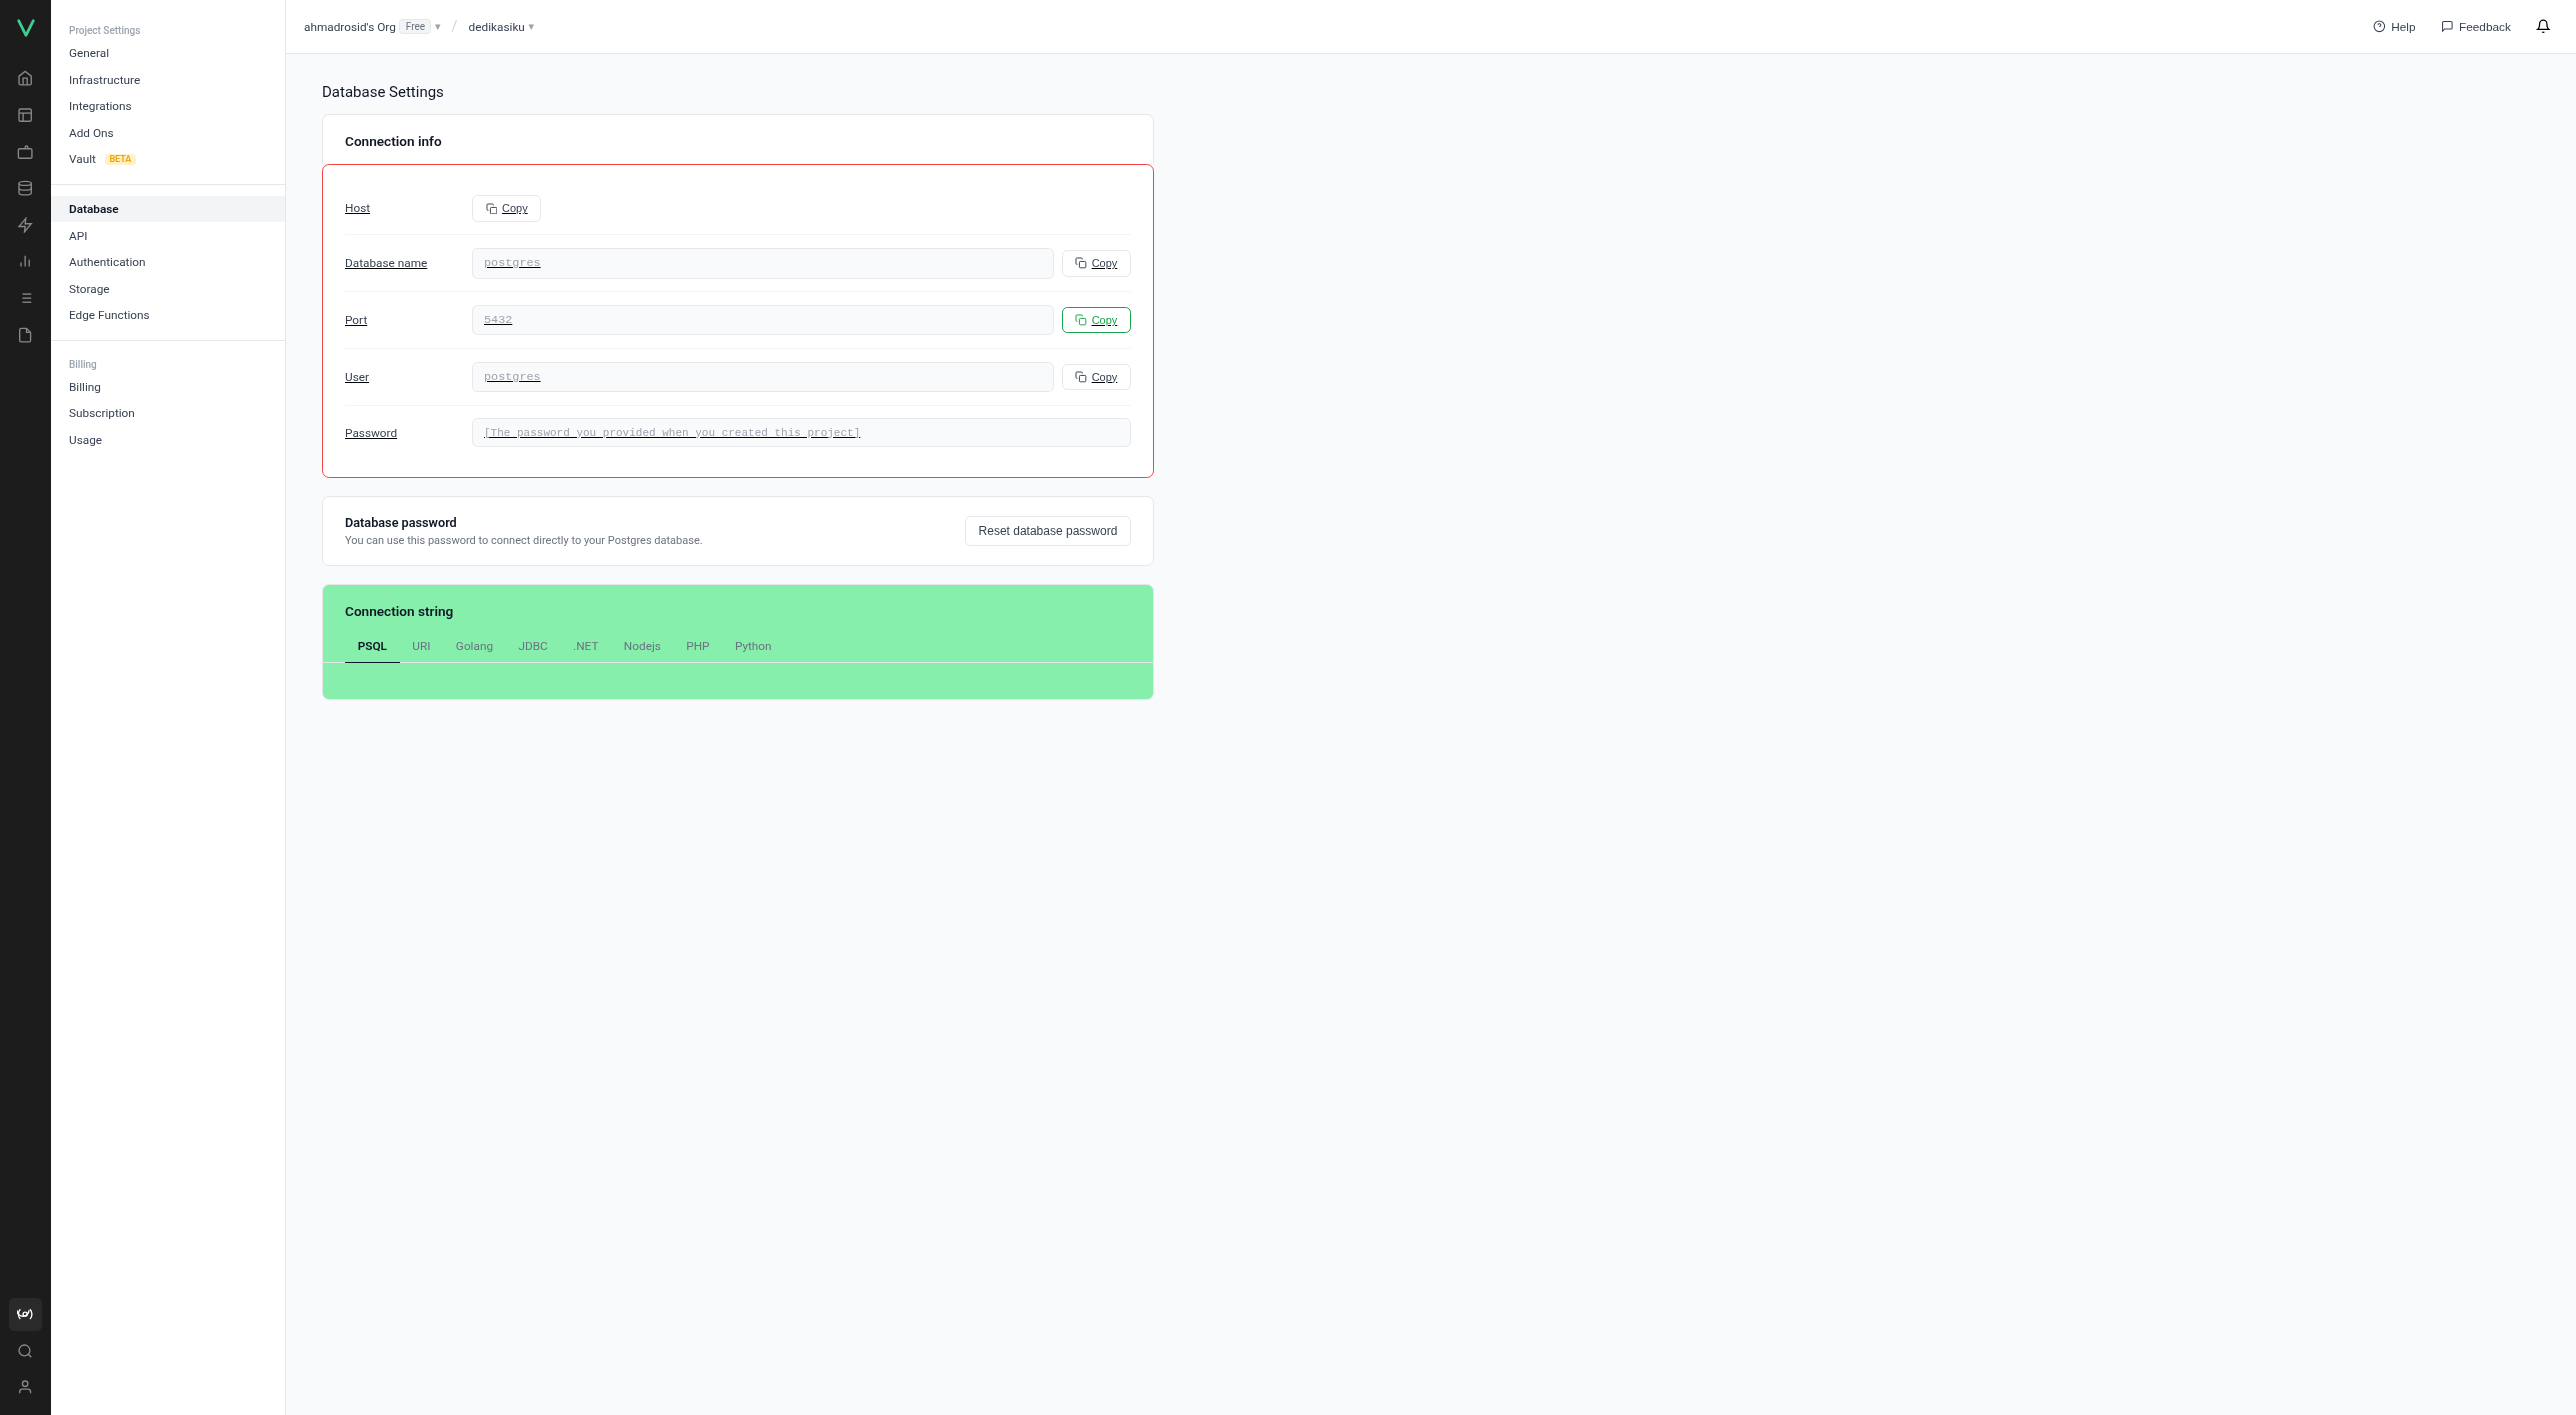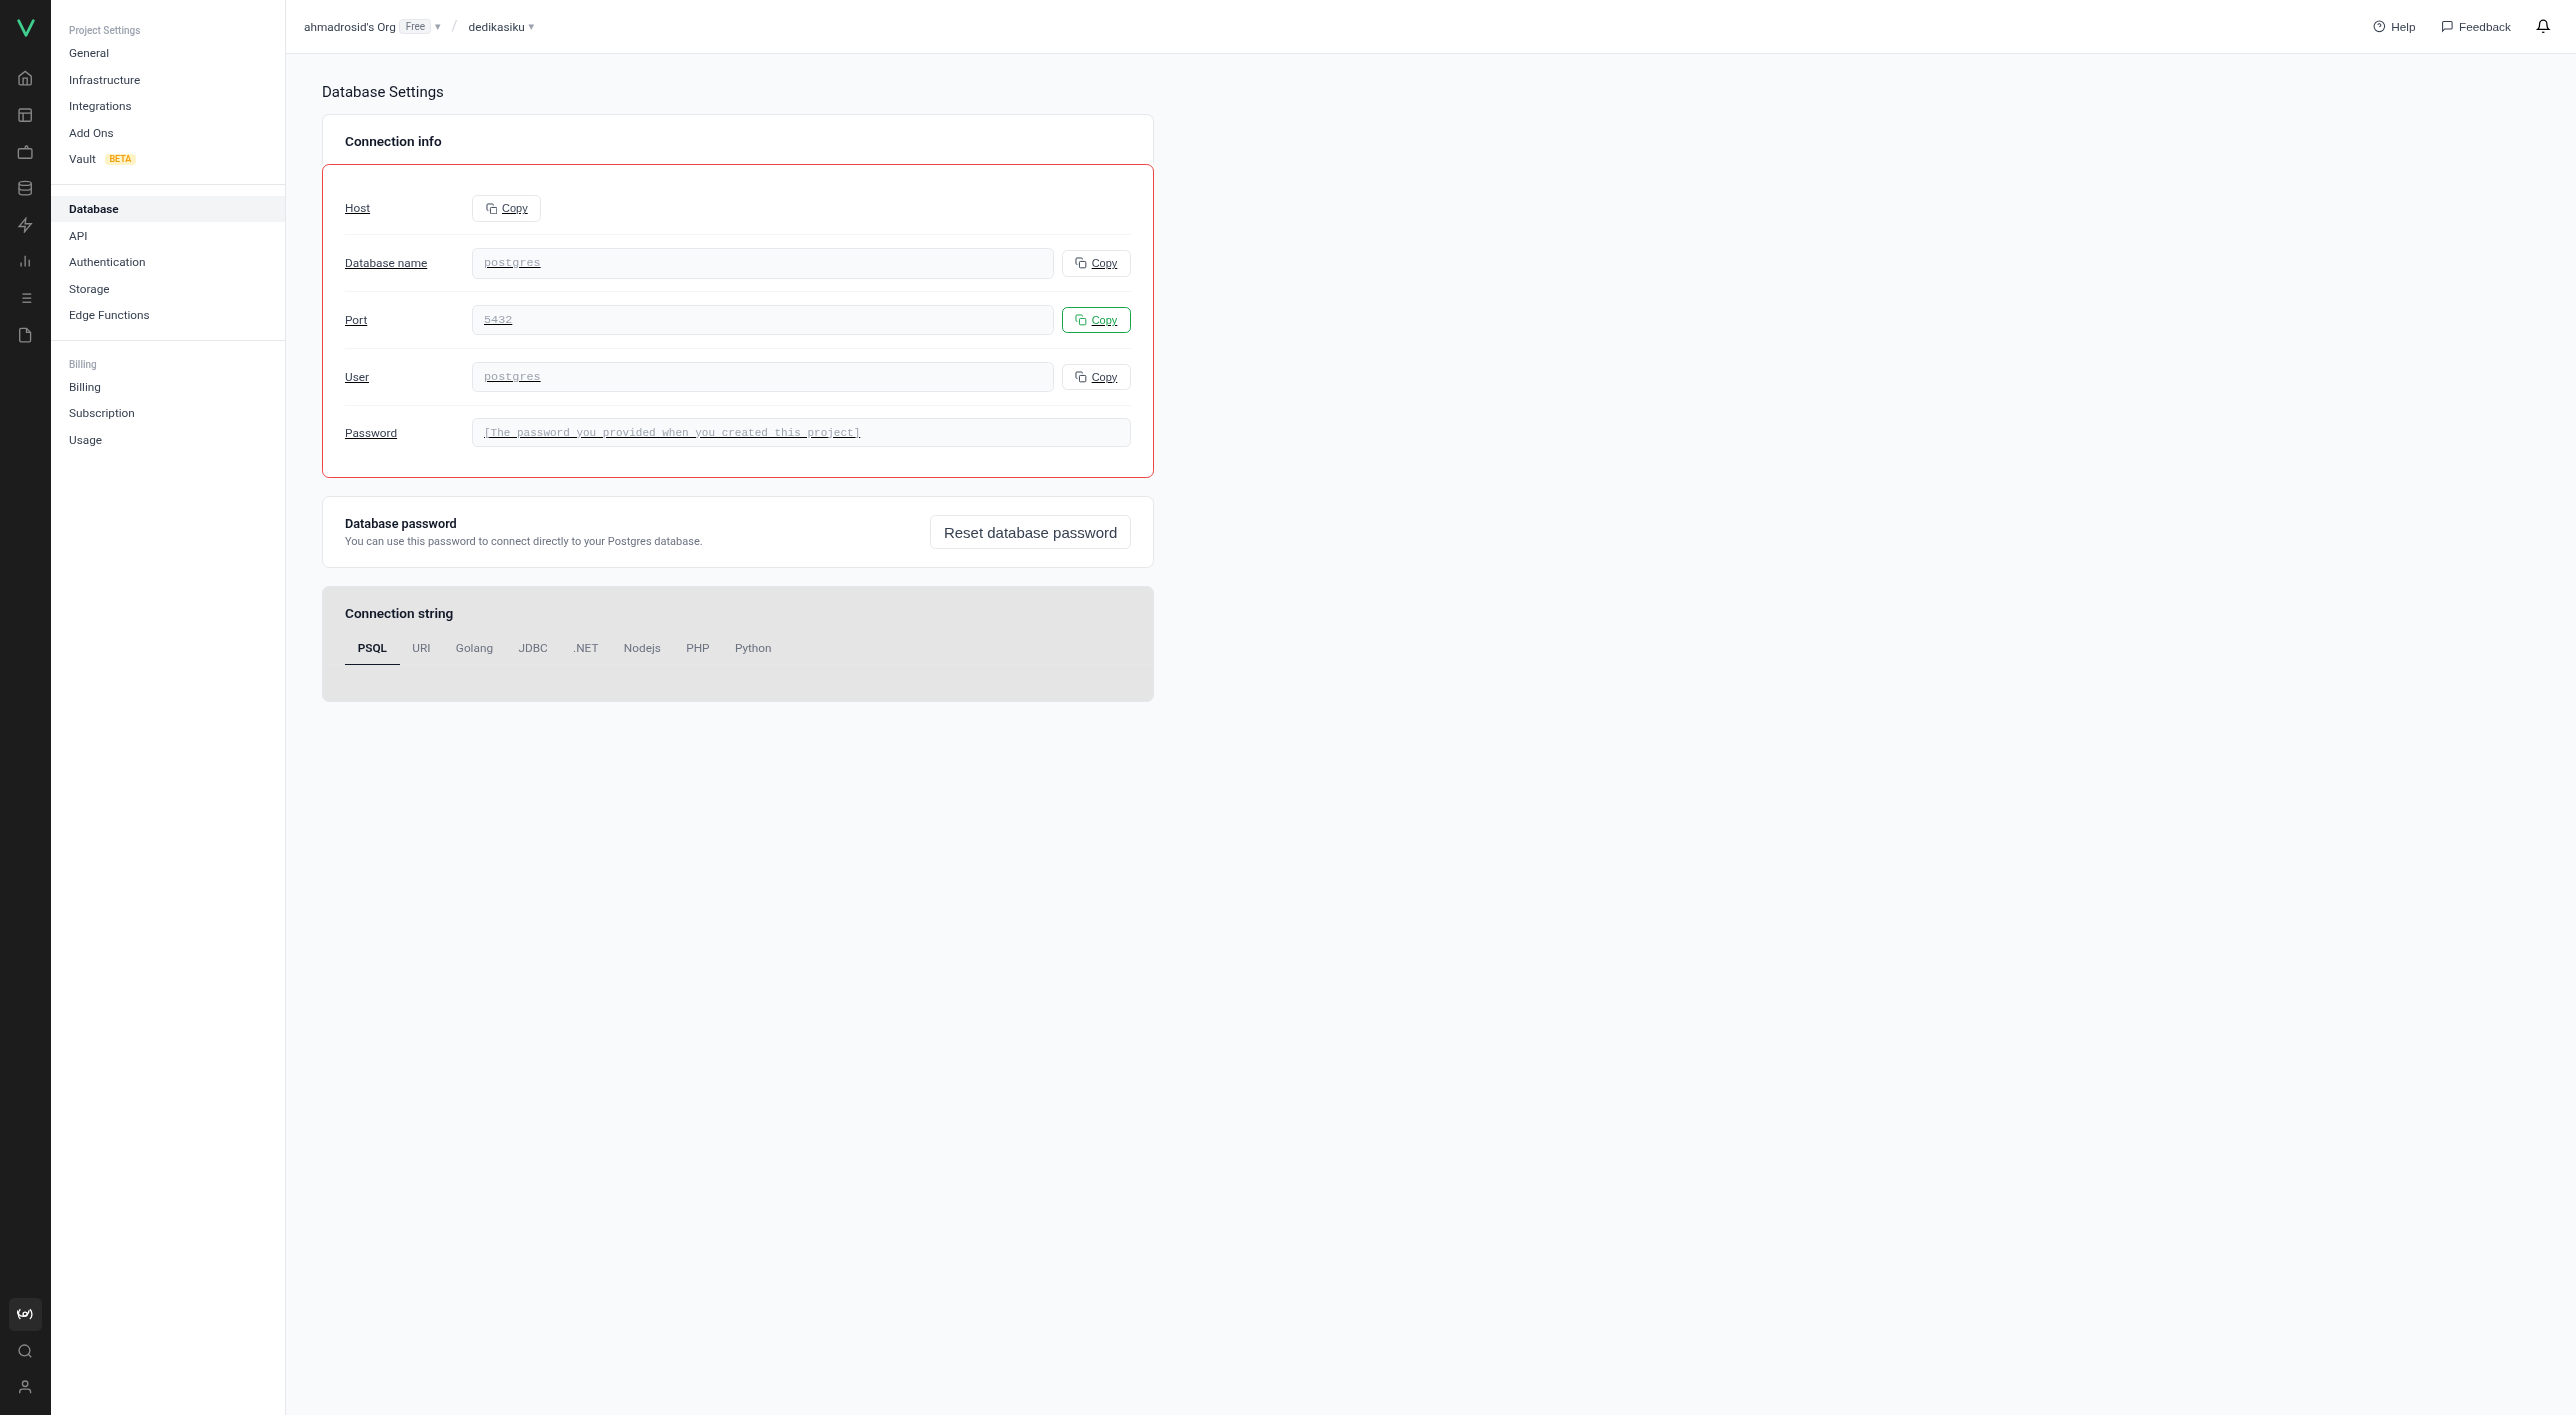--- a/index.html
+++ b/index.html
@@ -263,30 +263,30 @@
     }
     .db-password-info p {
       font-size: 11px;
       color: #6b7280;
     }
     .reset-btn {
       padding: 7.2px 12.7px;
       border: 0.9px solid #e5e7eb;
       border-radius: 5.4px;
       background: #fff;
-      font-size: 15px;
+      font-size: 12px;
       color: #374151;
       cursor: pointer;
       white-space: nowrap;
       flex-shrink: 0;
     }
 
     
     .conn-string-card {
-      background: #e5e5e5;
+      background: #86efac;
       border: 0.9px solid #e5e7eb;
       border-radius: 7.2px;
       overflow: hidden;
     }
     .conn-string-header {
       padding: 18px 22px 0;
       font-size: 13.6px;
       font-weight: 600;
       color: #111827;
     }

